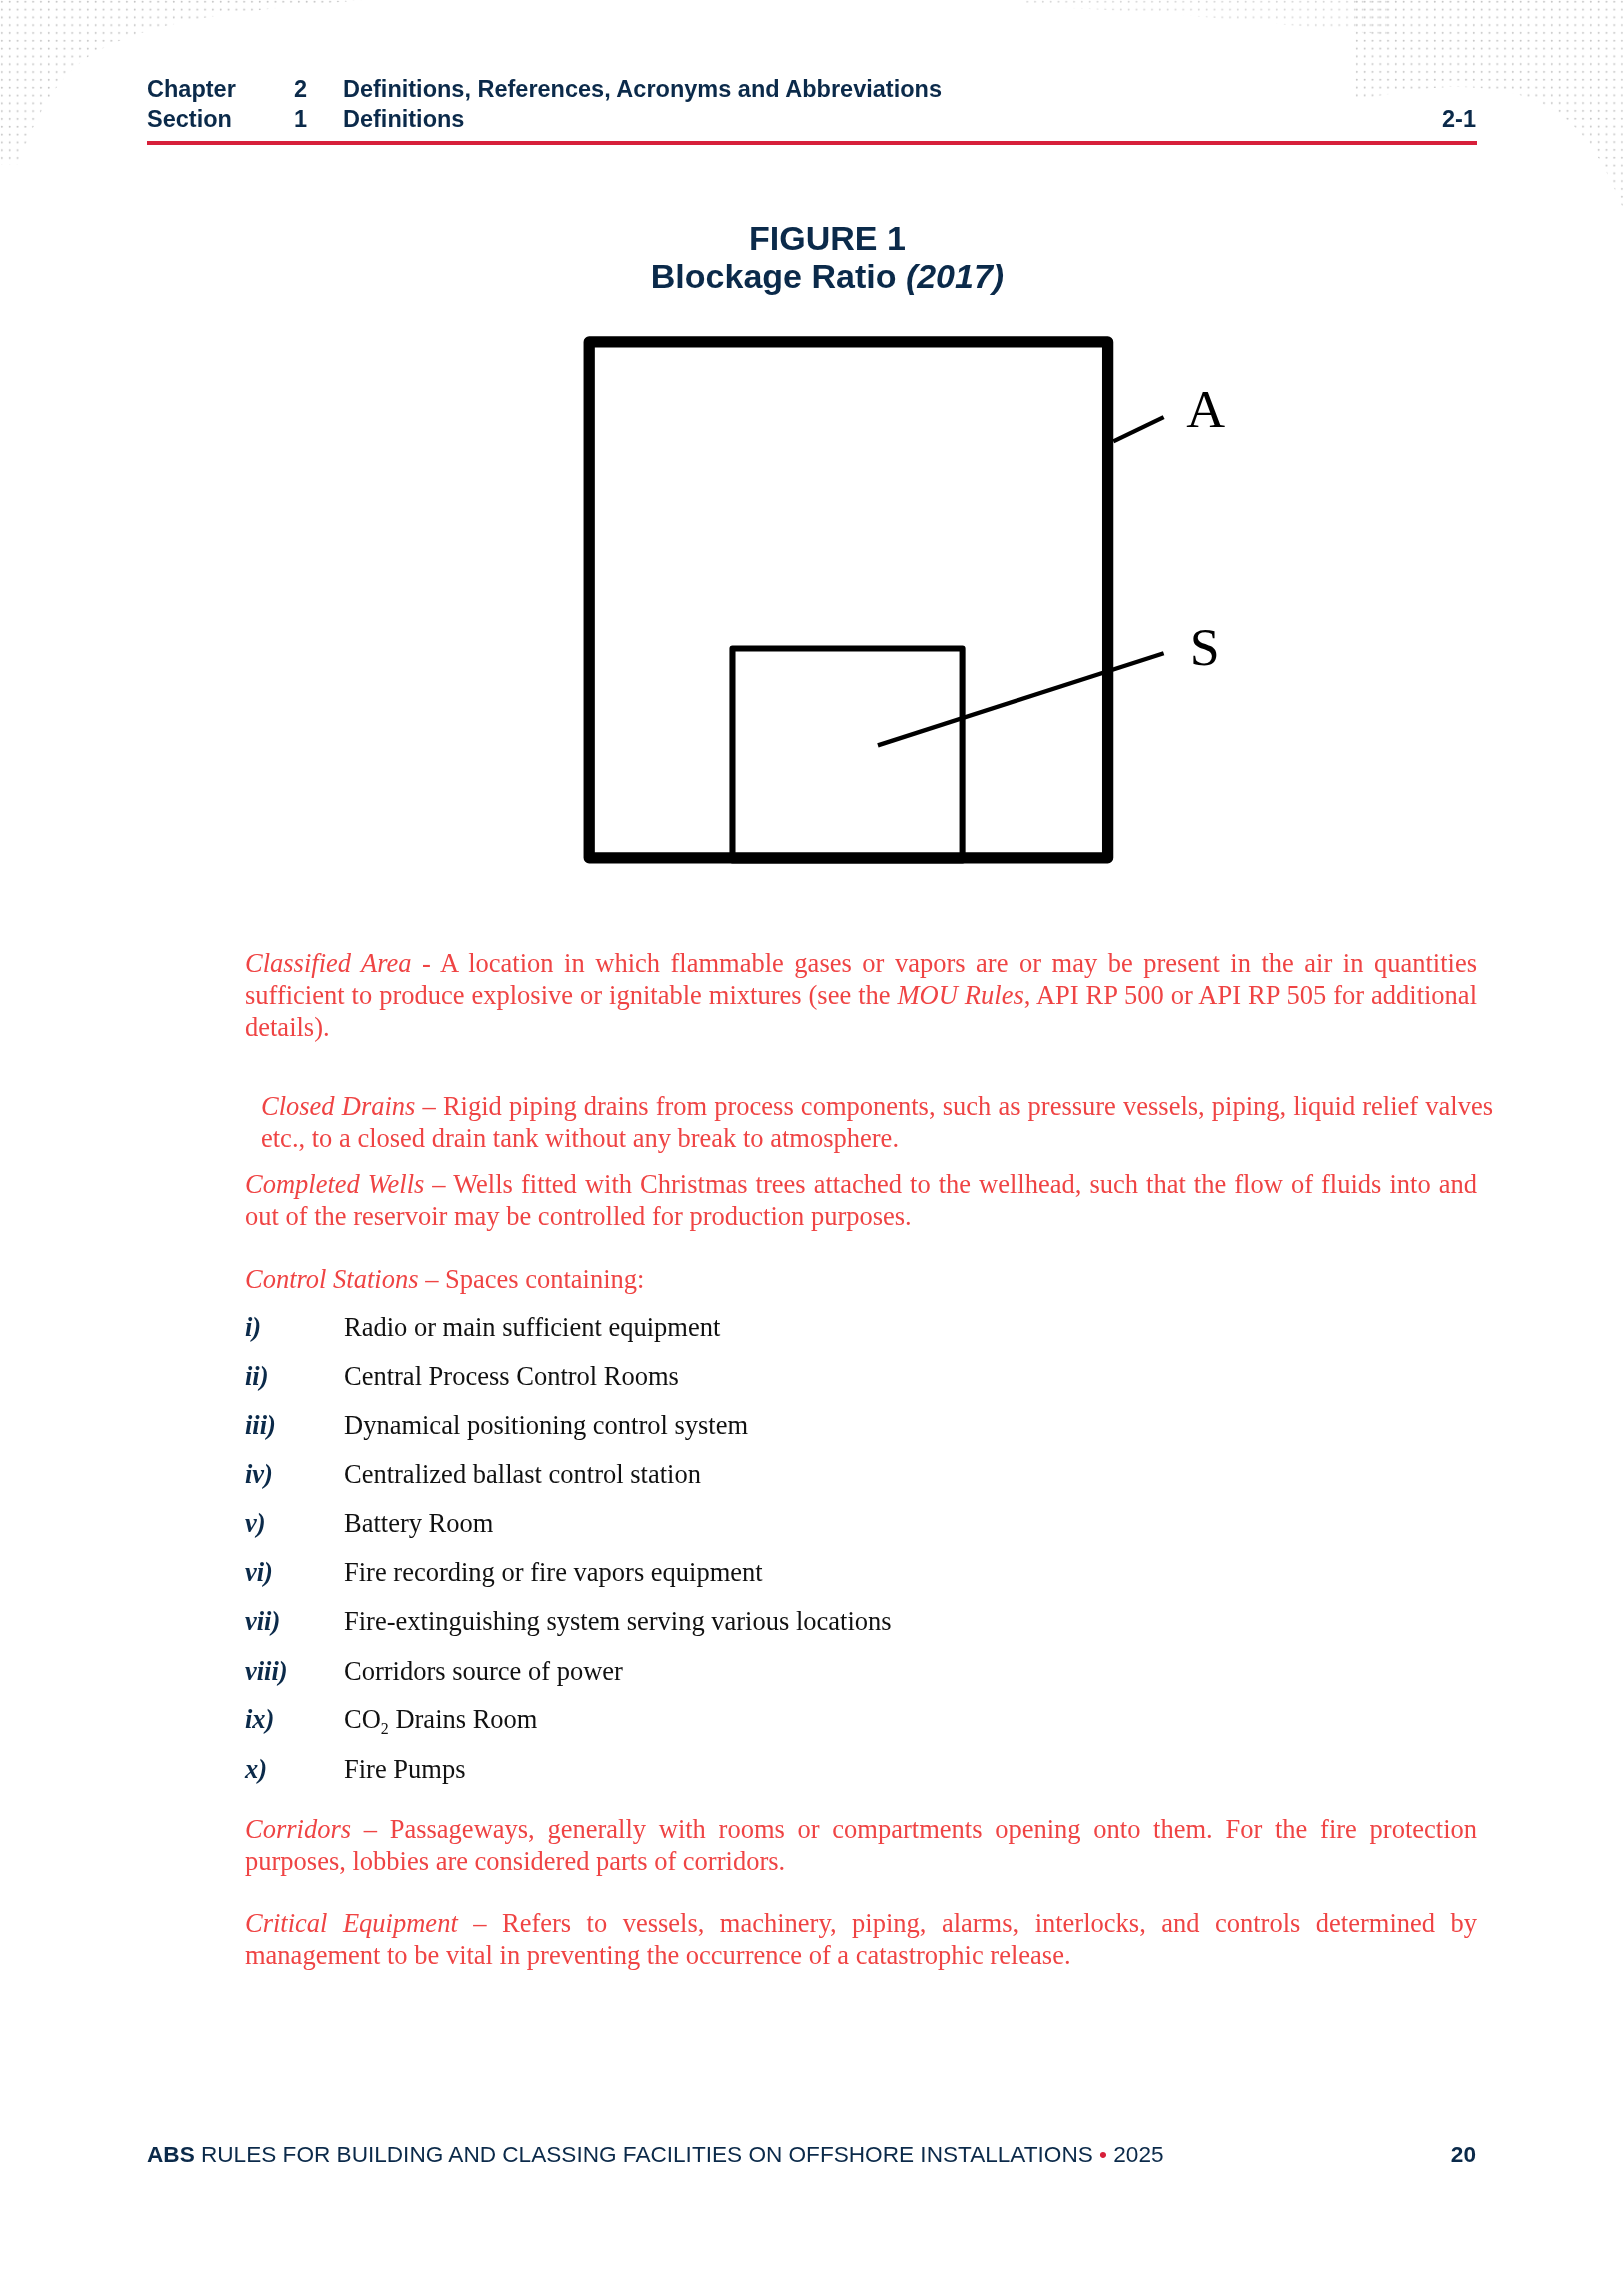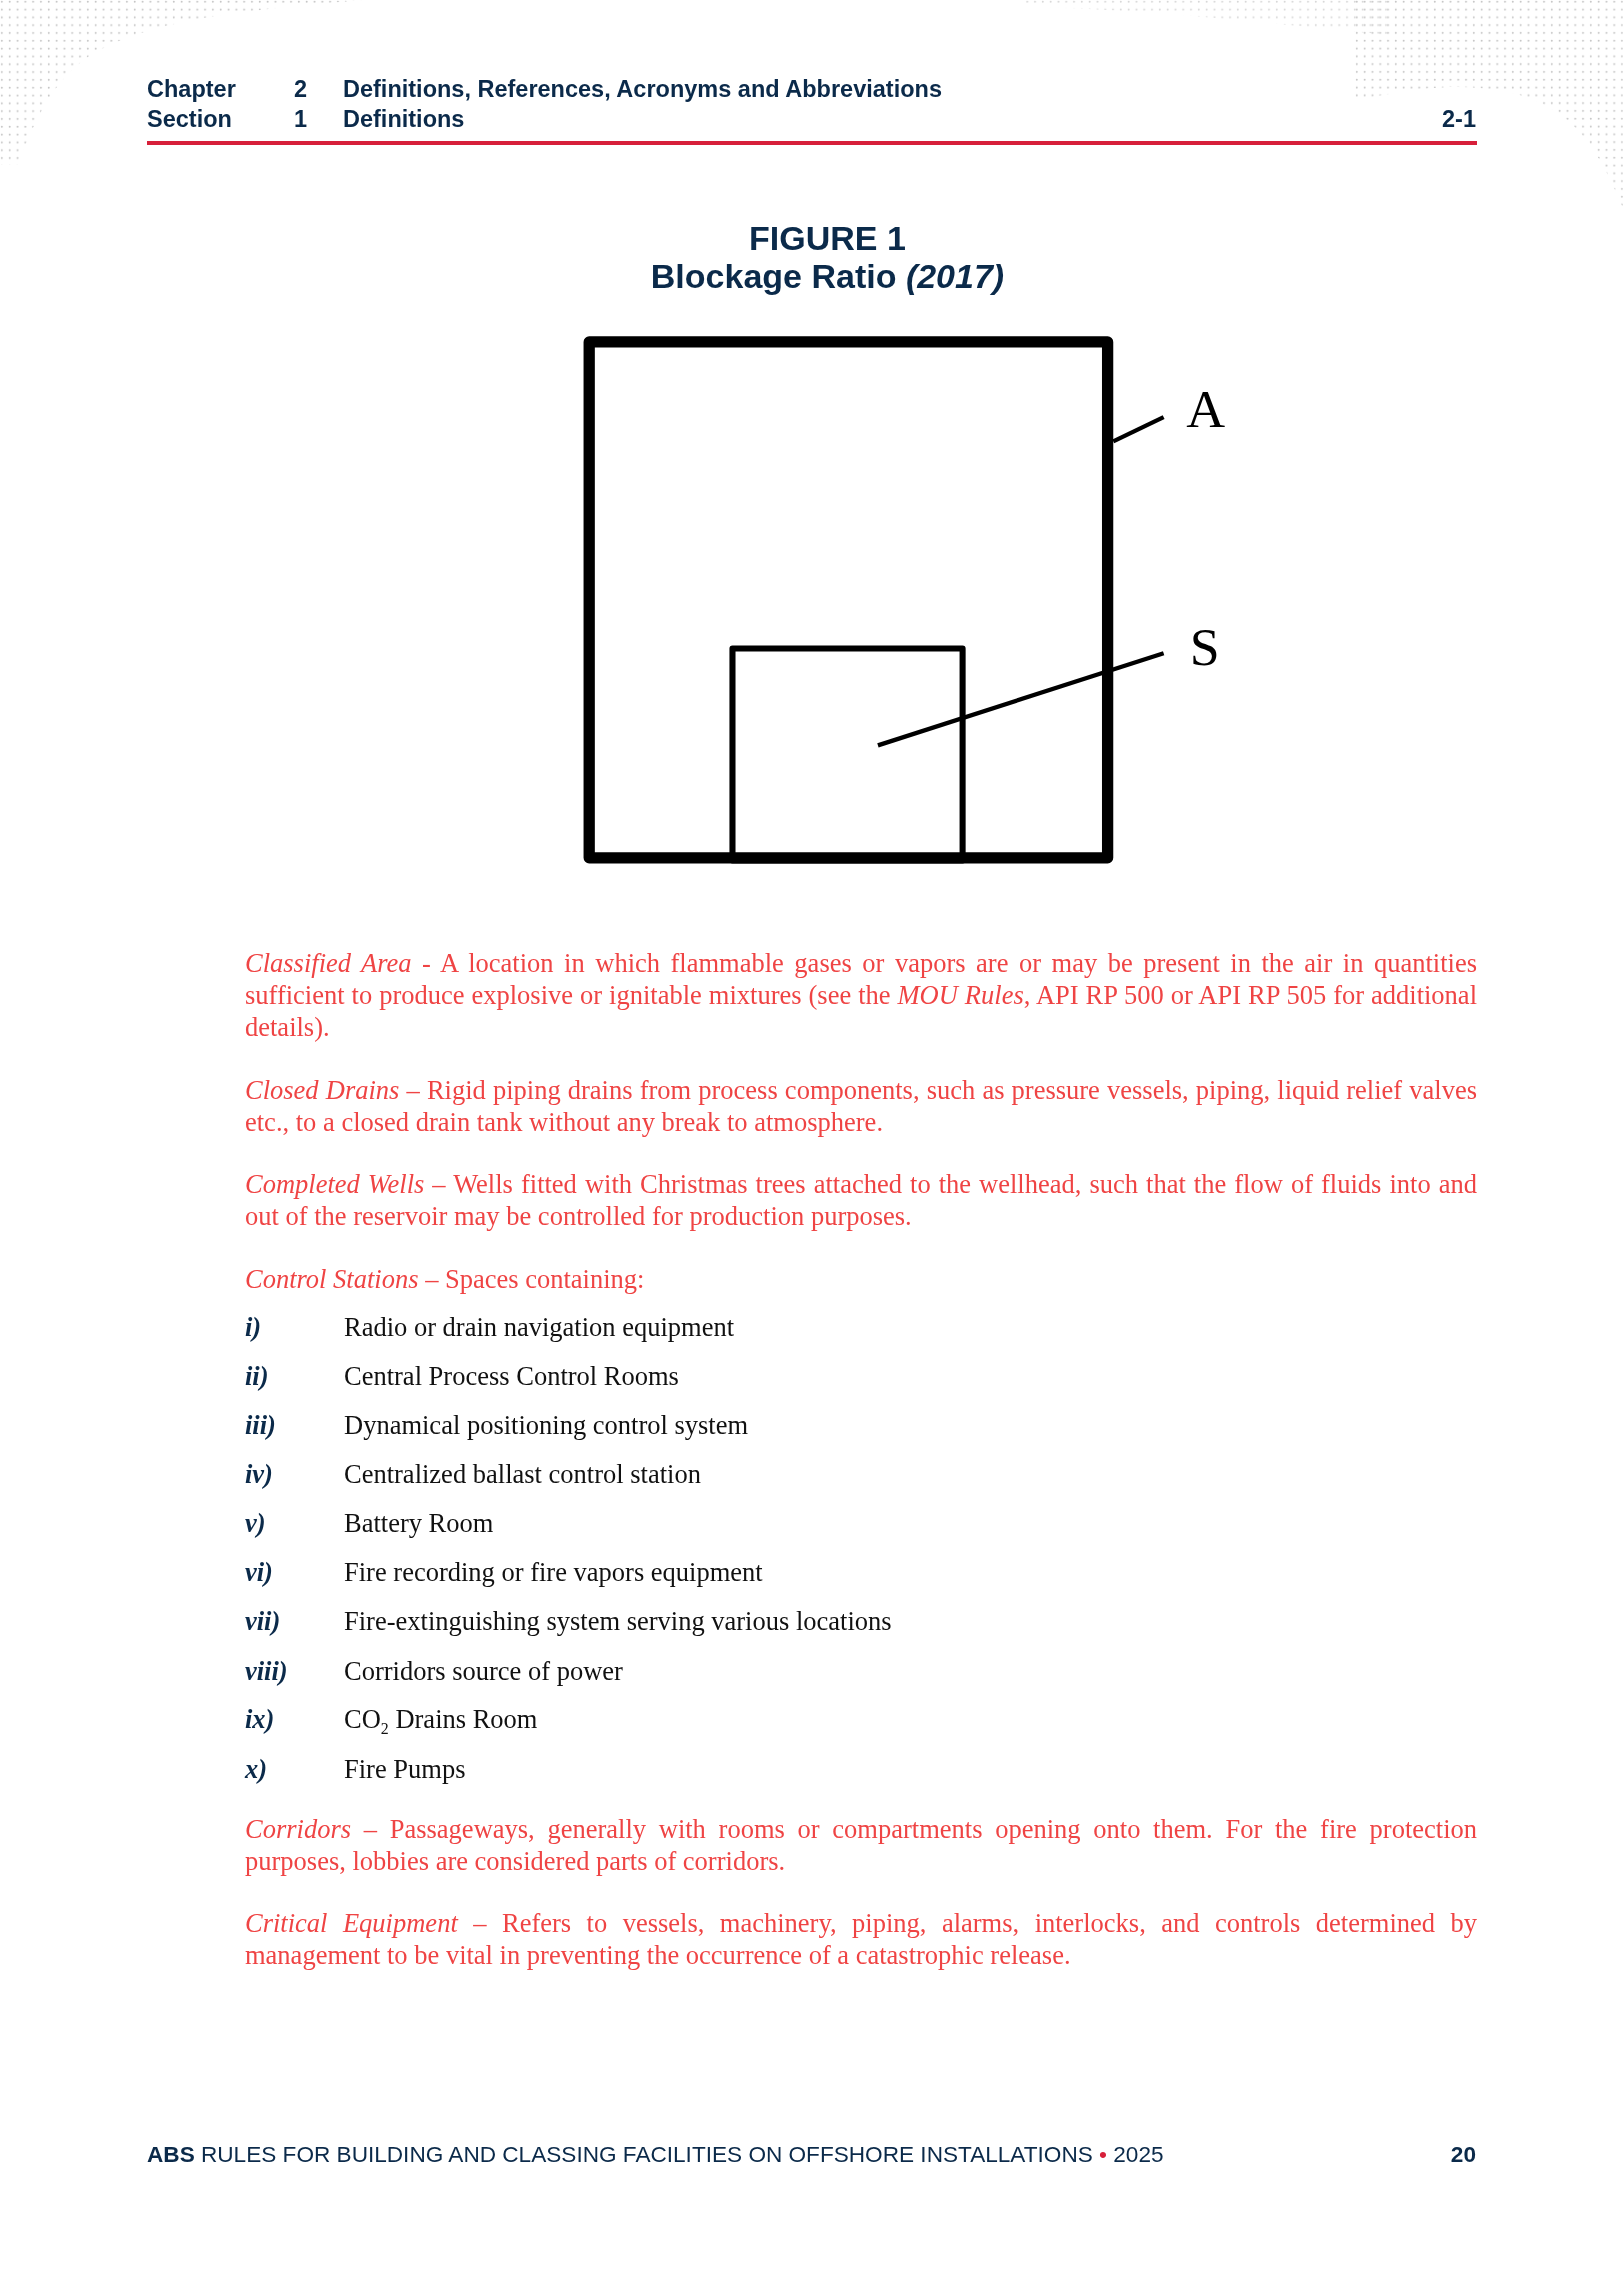--- a/index.html
+++ b/index.html
@@ -61,36 +61,36 @@
   <line x1="1282" y1="508" x2="1340" y2="480" stroke="#000" stroke-width="5"></line>
   <line x1="1011" y1="858" x2="1340" y2="752" stroke="#000" stroke-width="5"></line>
   <text x="1366" y="492" font-family="Liberation Serif, serif" font-size="62" fill="#000">A</text>
   <text x="1370" y="765" font-family="Liberation Serif, serif" font-size="62" fill="#000">S</text>
 </svg>
 
 <p class="body-text" style="top:947px;margin:0">
   <i>Classified Area</i><span> - </span><span>A location in which flammable gases or vapors are or may be present in the air in quantities sufficient to produce explosive or ignitable mixtures (see the </span><i>MOU Rules</i><span>, API RP 500 or API RP 505 for additional details).</span>
 </p>
 
-<p class="body-text" style="top:1074px;margin:0">
+<p class="body-text" style="top:1074px;margin:16px">
   <i>Closed Drains</i><span> – </span><span>Rigid piping drains from process components, such as pressure vessels, piping, liquid relief valves etc., to a closed drain tank without any break to atmosphere.</span>
 </p>
 
 <p class="body-text" style="top:1168px;margin:0">
   <i>Completed Wells</i><span> – </span><span>Wells fitted with Christmas trees attached to the wellhead, such that the flow of fluids into and out of the reservoir may be controlled for production purposes.</span>
 </p>
 
 <p class="body-text" style="top:1263px;margin:0">
   <i>Control Stations</i><span> – </span><span>Spaces containing:</span>
 </p>
 
 <div>
   <div class="list-item" style="top:1311px">
       <span class="list-num">i)</span>
-      <span class="list-text">Radio or drain navigation equipment</span>
+      <span class="list-text">Radio or main sufficient equipment</span>
     </div>
   <div class="list-item" style="top:1360px">
       <span class="list-num">ii)</span>
       <span class="list-text">Central Process Control Rooms</span>
     </div>
   <div class="list-item" style="top:1409px">
       <span class="list-num">iii)</span>
       <span class="list-text">Dynamical positioning control system</span>
     </div>
   <div class="list-item" style="top:1458px">

